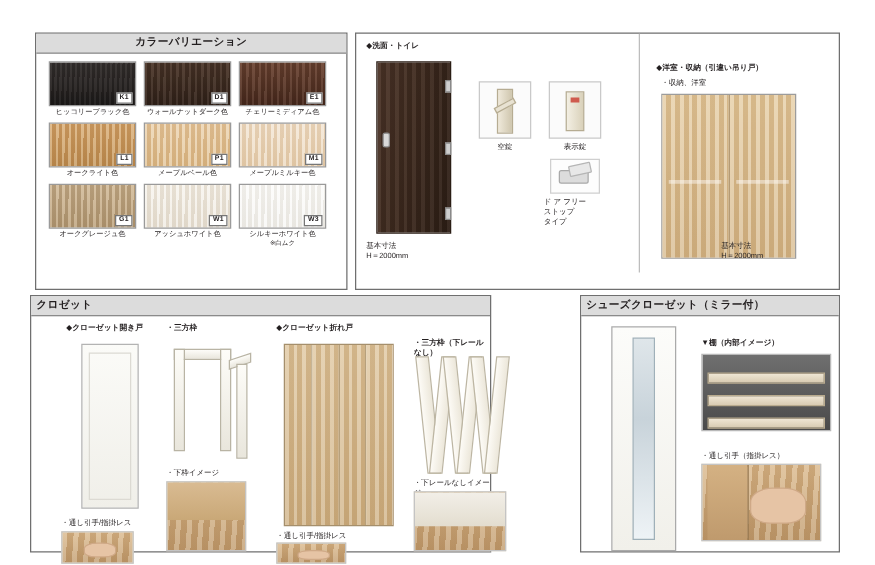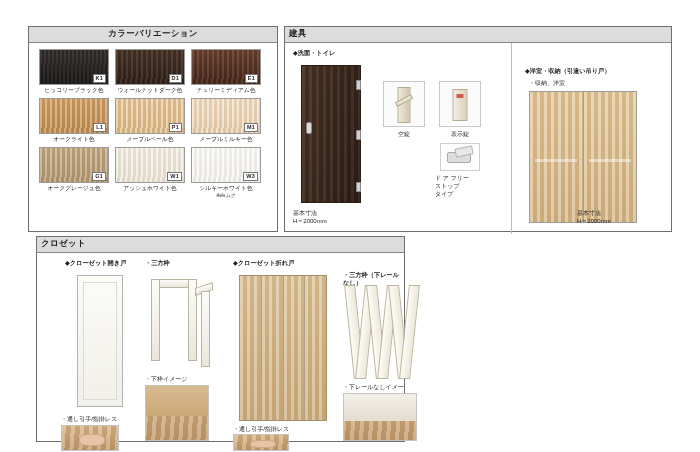--- a/index.html
+++ b/index.html
@@ -257,21 +257,20 @@
             </div>
           <div class="swatch-label">シルキーホワイト色</div>
           <div class="swatch-note">※白ムク</div>
         </div>
 
       </div>
     </div>
   </div>
 
   <div class="panel" style="left:284px;top:26px;width:388px;height:206px;">
-    <div class="panel-hdr left">建具</div>
     <div class="panel-body">
 
       <div class="cap-b" style="position:absolute;left:8px;top:6px;">◆洗面・トイレ</div>
 
       <div class="door-dark" style="position:absolute;left:16px;top:22px;">
         <div class="handle"></div>
         <div class="hinge" style="top:14px;"></div>
         <div class="hinge" style="top:64px;"></div>
         <div class="hinge" style="top:116px;"></div>
       </div>
@@ -316,21 +315,21 @@
         <div class="slide-leaf">
             <div class="hl"></div>
           </div>
       </div>
       <div class="cap" style="position:absolute;left:292px;top:166px;white-space:pre-line;">基本寸法
 H＝2000mm</div>
 
     </div>
   </div>
 
-  <div class="panel" style="left:36px;top:236px;width:369px;height:206px;">
+  <div class="panel" style="left:24px;top:236px;width:369px;height:206px;">
     <div class="panel-hdr left">クロゼット</div>
     <div class="panel-body">
 
       <div class="cap-b" style="position:absolute;left:28px;top:6px;">◆クローゼット開き戸</div>
       <div class="closet-door" style="position:absolute;left:40px;top:22px;">
         <div class="inner"></div>
       </div>
       <div class="cap" style="position:absolute;left:24px;top:162px;">・通し引手/指掛レス</div>
       <div class="photo" style="position:absolute;left:24px;top:172px;width:58px;height:26px;">
         <div class="fl"></div>
@@ -375,14 +374,38 @@
       </div>
       <div class="cap" style="position:absolute;left:306px;top:130px;">・下レールなしイメージ</div>
       <div class="photo" style="position:absolute;left:306px;top:140px;width:74px;height:48px;">
         <div class="fl"></div>
         <div class="wall" style="height:60%;background:linear-gradient(180deg,#f2efe8,#e3ddcf);"></div>
       </div>
 
     </div>
   </div>
 
+  <div class="panel" style="left:464px;top:236px;width:208px;height:206px;">
+    <div class="panel-hdr left">シューズクローゼット（ミラー付）</div>
+    <div class="panel-body">
+
+      <div class="mirror-door" style="position:absolute;left:24px;top:8px;">
+        <div class="mir"></div>
+      </div>
+
+      <div class="cap-b" style="position:absolute;left:96px;top:18px;">▼棚（内部イメージ）</div>
+      <div class="shelf" style="position:absolute;left:96px;top:30px;">
+        <div class="s" style="top:14px;"></div>
+        <div class="s" style="top:32px;"></div>
+        <div class="s" style="top:50px;"></div>
+      </div>
+
+      <div class="cap" style="position:absolute;left:96px;top:108px;">・通し引手（指掛レス）</div>
+      <div class="photo" style="position:absolute;left:96px;top:118px;width:96px;height:62px;">
+        <div class="fl"></div>
+        <div style="position:absolute;left:4px;top:0;width:34%;height:100%;background:linear-gradient(180deg,#d4b183,#bf9a6d);border-right:1px solid #95774f;"></div>
+        <div class="hand" style="left:40%;top:30%;width:46%;height:46%;"></div>
+      </div>
+
+    </div>
+  </div>
 
 </div>
 
 </body></html>

